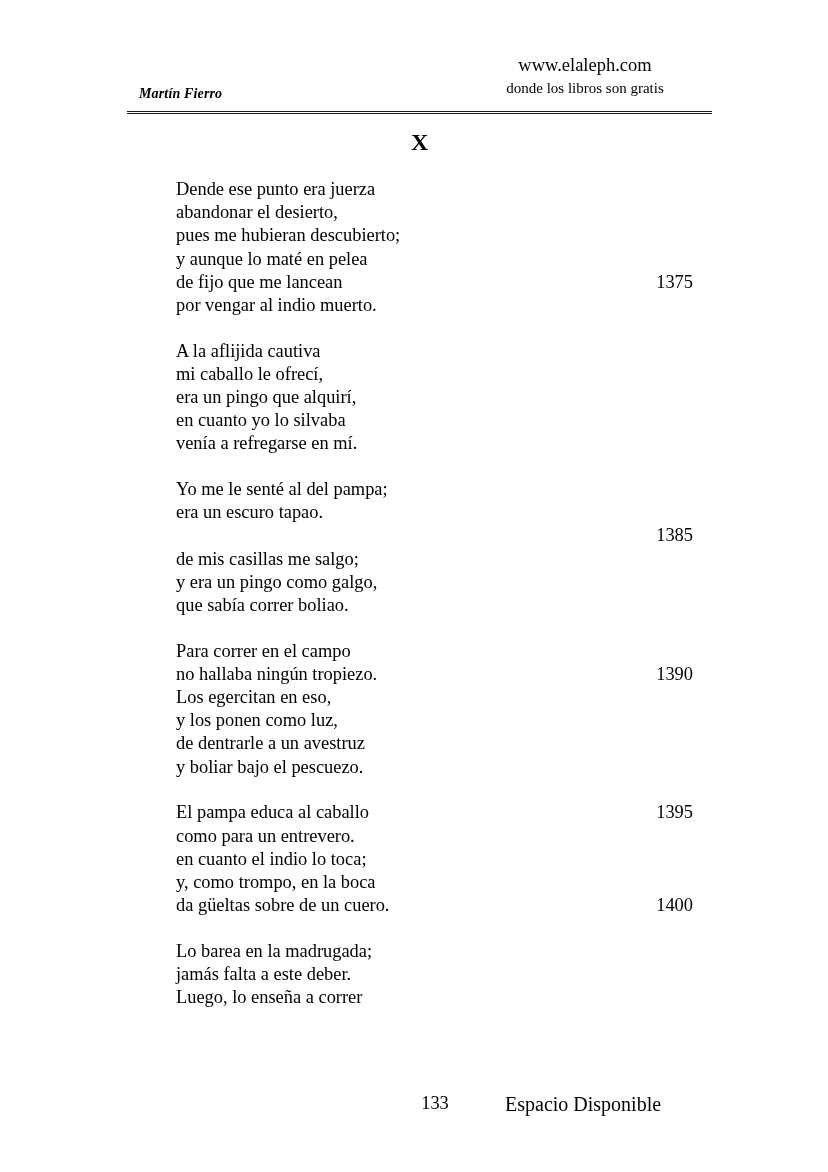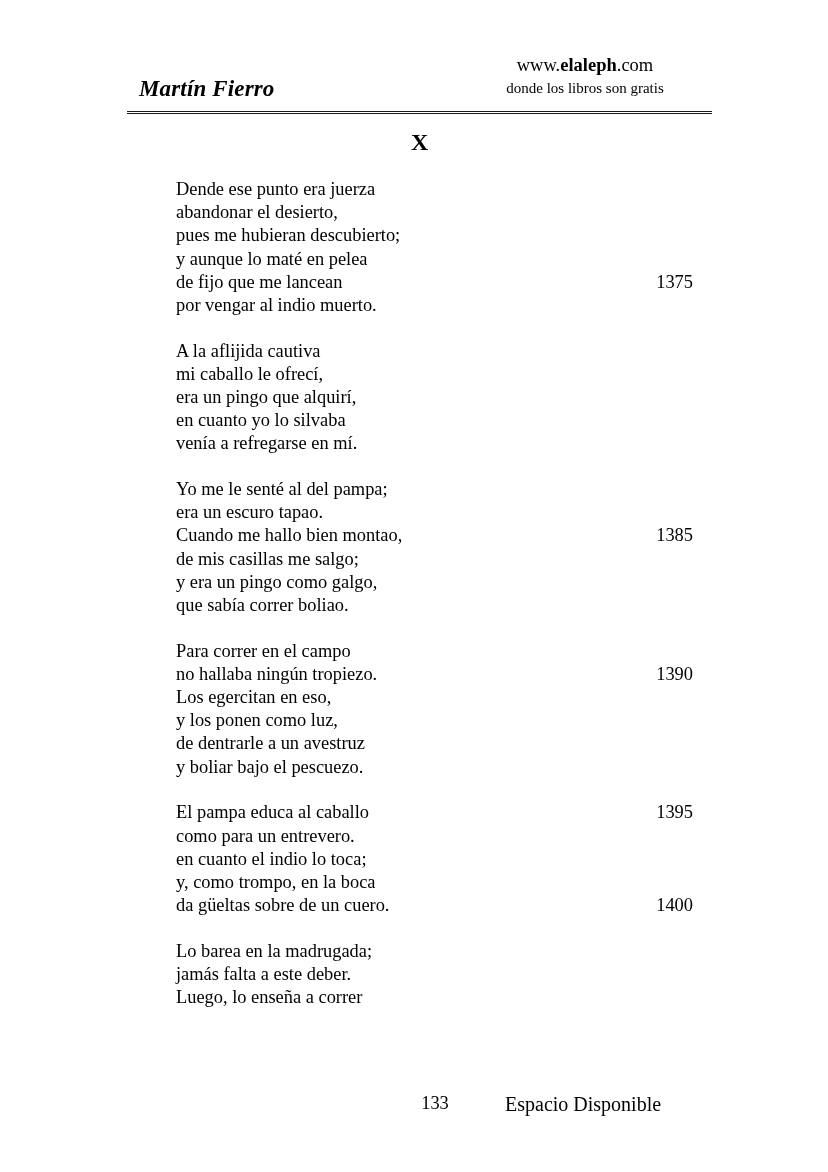--- a/index.html
+++ b/index.html
@@ -28,39 +28,39 @@
     top: 52px;
     width: 586px;
     height: 62px;
   }
   .header-left {
     position: absolute;
     left: 12px;
     bottom: 12px;
     font-style: italic;
     font-weight: bold;
-    font-size: 23px;
+    font-size: 14px;
     letter-spacing: 0.15px;
     white-space: nowrap;
     margin-top: 28px;
   }
   .header-right {
     position: absolute;
     left: 330px;
     top: 0px;
     width: 256px;
     text-align: center;
     line-height: 1.42;
   }
   .site-line {
     font-size: 18.5px;
     white-space: nowrap;
   }
   .site-line .brand {
-    font-weight: bold;
+    font-weight: normal;
   }
   .tagline {
     font-size: 15px;
     white-space: nowrap;
   }
 
   .header-rule {
     position: absolute;
     left: 127px;
     top: 111px;
@@ -176,21 +176,21 @@
       <div class="stanza">
         <div class="verse-row"><span class="verse-text">A la aflijida cautiva</span></div>
         <div class="verse-row"><span class="verse-text">mi caballo le ofrecí,</span></div>
         <div class="verse-row"><span class="verse-text">era un pingo que alquirí,</span></div>
         <div class="verse-row"><span class="verse-text">en cuanto yo lo silvaba</span></div>
         <div class="verse-row"><span class="verse-text">venía a refregarse en mí.</span></div>
       </div>
       <div class="stanza">
         <div class="verse-row"><span class="verse-text">Yo me le senté al del pampa;</span></div>
         <div class="verse-row"><span class="verse-text">era un escuro tapao.</span></div>
-        <div class="verse-row"><span class="verse-text">Cuando me hallo bien montao,</span><span class="line-number">1385</span></div>
+        <div class="verse-row"><span class="line-number">1385</span></div>
         <div class="verse-row"><span class="verse-text">de mis casillas me salgo;</span></div>
         <div class="verse-row"><span class="verse-text">y era un pingo como galgo,</span></div>
         <div class="verse-row"><span class="verse-text">que sabía correr boliao.</span></div>
       </div>
       <div class="stanza">
         <div class="verse-row"><span class="verse-text">Para correr en el campo</span></div>
         <div class="verse-row"><span class="verse-text">no hallaba ningún tropiezo.</span><span class="line-number">1390</span></div>
         <div class="verse-row"><span class="verse-text">Los egercitan en eso,</span></div>
         <div class="verse-row"><span class="verse-text">y los ponen como luz,</span></div>
         <div class="verse-row"><span class="verse-text">de dentrarle a un avestruz</span></div>

